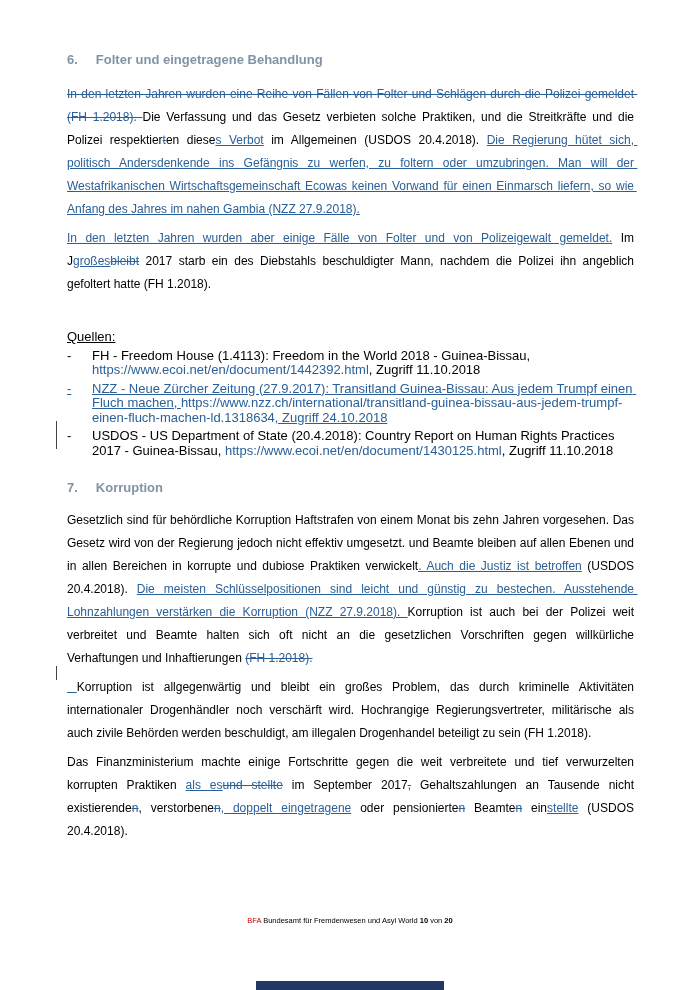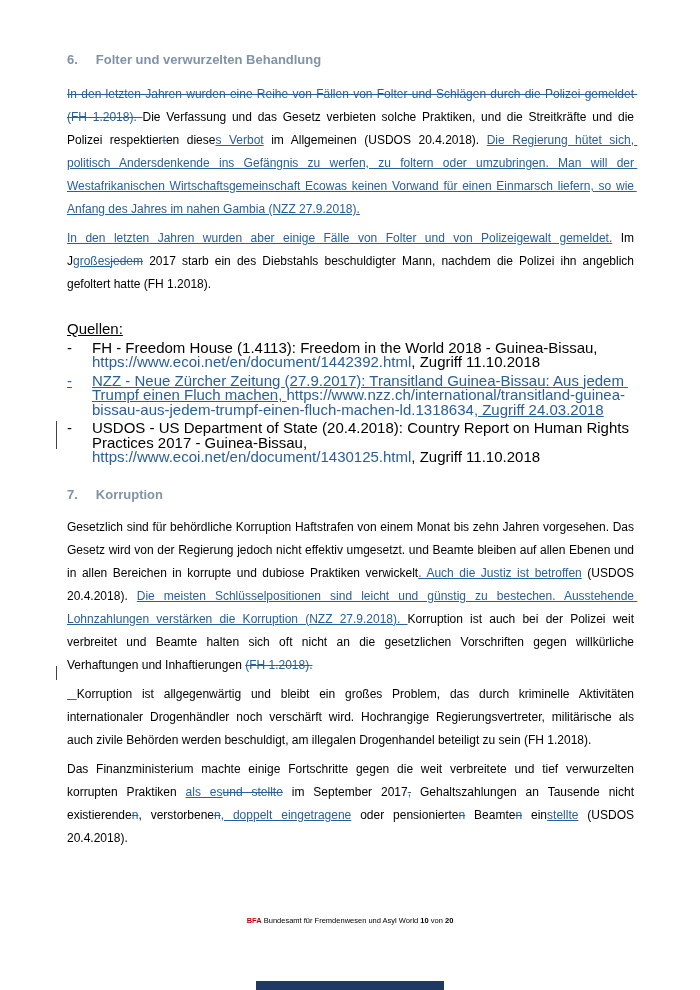--- a/index.html
+++ b/index.html
@@ -40,25 +40,25 @@
     font-size:12px;
     line-height:23px;
     text-align:justify;
     margin:0 0 6px 0;
   }
   .run{white-space:pre-wrap;}
   .run.normal{color:var(--text_black);}
   .run.ins{color:var(--revision_blue);text-decoration:underline;}
   .run.del{color:var(--revision_blue);text-decoration:line-through;}
   .run.link{color:var(--revision_blue);cursor:pointer;}
-  .run.redbold{color:var(--footer_red);font-weight:bold;margin-top:44px;}
+  .run.redbold{color:var(--footer_red);font-weight:normal;margin-top:44px;}
   .run.bold{font-weight:bold;}
   .sources{
-    margin-top:26px;
-    font-size:15px;
+    margin-top:34px;
+    font-size:13px;
     line-height:14.5px;
   }
   .sources-label{
     text-decoration:underline;
     margin-bottom:4px;
   }
   .source-item{
     position:relative;
     padding-left:25px;
     margin-bottom:4px;
@@ -97,37 +97,37 @@
 
 <div class="page">
 
   <div class="change-bar bar-1"></div>
   <div class="change-bar bar-2"></div>
 
   <div class="content">
 
     <h2 class="heading">
       <span class="h-num">6.</span>
-      <span class="h-title">Folter und verwurzelten Behandlung</span>
+      <span class="h-title">Folter und eingetragene Behandlung</span>
     </h2>
 
     <p class="body-p"><span class="run del">In den letzten Jahren wurden eine Reihe von Fällen von Folter und Schlägen durch die Polizei gemeldet (FH 1.2018). </span><span class="run normal">Die Verfassung und das Gesetz verbieten solche Praktiken, und die Streitkräfte und die Polizei respektier</span><span class="run del">t</span><span class="run normal">en diese</span><span class="run ins">s Verbot</span><span class="run normal"> im Allgemeinen (USDOS 20.4.2018). </span><span class="run ins">Die Regierung hütet sich, politisch Andersdenkende ins Gefängnis zu werfen, zu foltern oder umzubringen. Man will der Westafrikanischen Wirtschaftsgemeinschaft Ecowas keinen Vorwand für einen Einmarsch liefern, so wie Anfang des Jahres im nahen Gambia (NZZ 27.9.2018).</span></p>
-    <p class="body-p"><span class="run ins">In den letzten Jahren wurden aber einige Fälle von Folter und von Polizeigewalt gemeldet.</span><span class="run normal"> Im J</span><span class="run ins">großes</span><span class="run del">jedem</span><span class="run normal"> 2017 starb ein des Diebstahls beschuldigter Mann, nachdem die Polizei ihn angeblich gefoltert hatte (FH 1.2018).</span></p>
+    <p class="body-p"><span class="run ins">In den letzten Jahren wurden aber einige Fälle von Folter und von Polizeigewalt gemeldet.</span><span class="run normal"> Im J</span><span class="run ins">großes</span><span class="run del">bleibt</span><span class="run normal"> 2017 starb ein des Diebstahls beschuldigter Mann, nachdem die Polizei ihn angeblich gefoltert hatte (FH 1.2018).</span></p>
 
     <div class="sources">
       <div class="sources-label">Quellen:</div>
 
       <div class="source-item">
         <span class="bullet">-</span>
         <span class="source-text"><span class="run normal">FH - Freedom House (1.4113): Freedom in the World 2018 - Guinea-Bissau, </span><span class="run link">https://www.ecoi.net/en/document/1442392.html</span><span class="run normal">, Zugriff 11.10.2018</span></span>
       </div>
 
       <div class="source-item">
         <span class="bullet run ins">-</span>
-        <span class="source-text"><span class="run ins">NZZ - Neue Zürcher Zeitung (27.9.2017): Transitland Guinea-Bissau: Aus jedem Trumpf einen Fluch machen, </span><span class="run link">https://www.nzz.ch/international/transitland-guinea-bissau-aus-jedem-trumpf-einen-fluch-machen-ld.1318634</span><span class="run ins">, Zugriff 24.03.2018</span></span>
+        <span class="source-text"><span class="run ins">NZZ - Neue Zürcher Zeitung (27.9.2017): Transitland Guinea-Bissau: Aus jedem Trumpf einen Fluch machen, </span><span class="run link">https://www.nzz.ch/international/transitland-guinea-bissau-aus-jedem-trumpf-einen-fluch-machen-ld.1318634</span><span class="run ins">, Zugriff 24.10.2018</span></span>
       </div>
 
       <div class="source-item">
         <span class="bullet">-</span>
         <span class="source-text"><span class="run normal">USDOS - US Department of State (20.4.2018): Country Report on Human Rights Practices 2017 - Guinea-Bissau, </span><span class="run link">https://www.ecoi.net/en/document/1430125.html</span><span class="run normal">, Zugriff 11.10.2018</span></span>
       </div>
     </div>
 
     <h2 class="heading second">
       <span class="h-num">7.</span>

